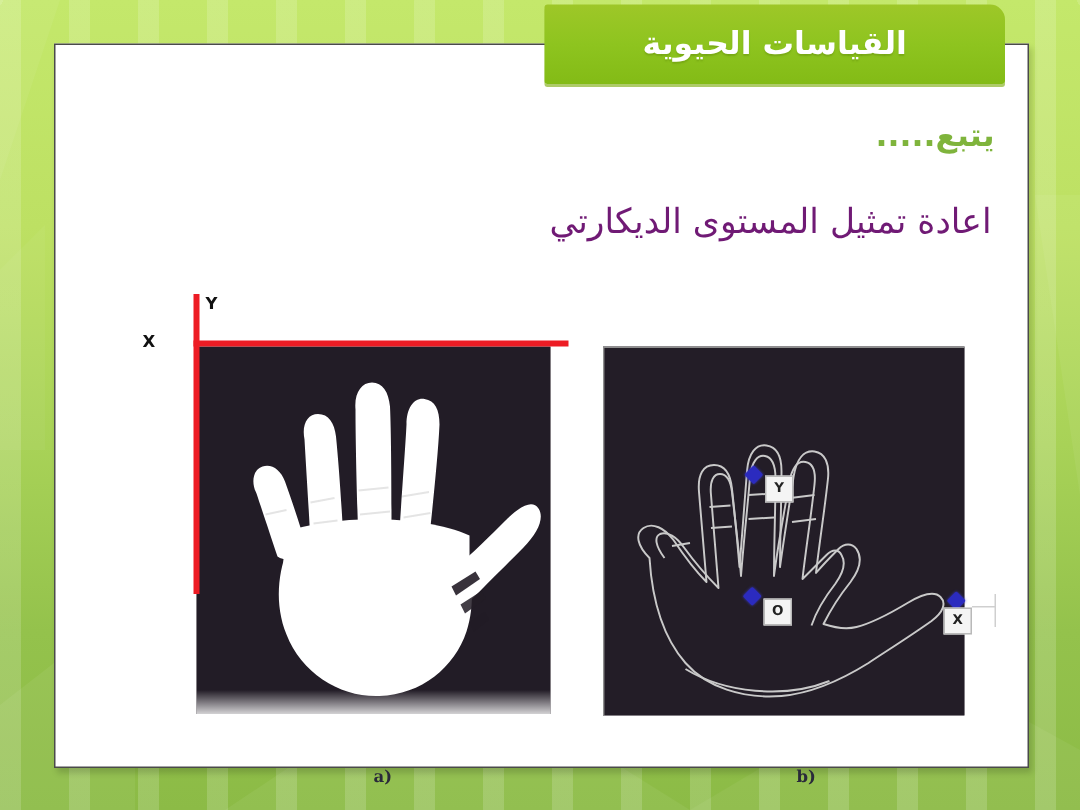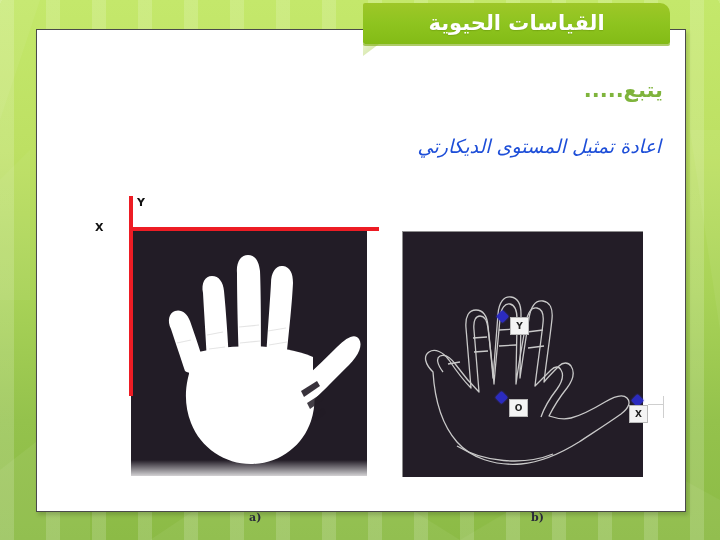--- a/index.html
+++ b/index.html
@@ -19,21 +19,21 @@
     background-image:
       repeating-linear-gradient(to right, rgba(255,255,255,0.16) 0px, rgba(255,255,255,0.16) 14px, rgba(255,255,255,0) 14px, rgba(255,255,255,0) 46px),
       linear-gradient(118deg, rgba(255,255,255,0.13) 0 2px, rgba(255,255,255,0) 2px),
       linear-gradient(-118deg, rgba(255,255,255,0.13) 0 2px, rgba(255,255,255,0) 2px);
     pointer-events:none;
   }
   #bg-tris{position:absolute;inset:0;pointer-events:none;opacity:.55;}
 
   
   #title-banner{
-    position:absolute;left:363px;top:3px;width:307px;height:41px;
+    position:absolute;left:363px;top:3px;width:307px;height:53px;
     background:linear-gradient(to bottom,#9ec728 0%,#8ec41f 50%,#83bb16 100%);
     border-radius:2px 10px 2px 2px;
     box-shadow:0 2px 0 rgba(130,175,25,.65);
     display:flex;align-items:center;justify-content:center;
   }
   #title-text{
     color:#ffffff;font-size:21px;font-weight:bold;
     direction:rtl;letter-spacing:0;line-height:1;
     text-shadow:0 1px 1px rgba(90,130,10,.35);
     white-space:nowrap;
@@ -55,21 +55,21 @@
   
   #subhead{
     position:absolute;right:22px;top:48px;
     color:#7fb43c;font-size:21px;font-weight:bold;
     direction:rtl;white-space:nowrap;
   }
 
   
   .body-line{
     position:absolute;direction:rtl;
-    color:#1d4ed8;font-size:19px;white-space:nowrap;font-style:italic;
+    color:#701a75;font-size:23px;white-space:nowrap;
   }
   #body-line-1{right:24px;top:105px;}
   #body-line-2{right:24px;top:135px;}
 
   
   #figure-wrap{position:absolute;left:0;top:0;width:648px;height:481px;}
 
   
   #panel-a{
     position:absolute;left:94px;top:201px;width:236px;height:245px;

